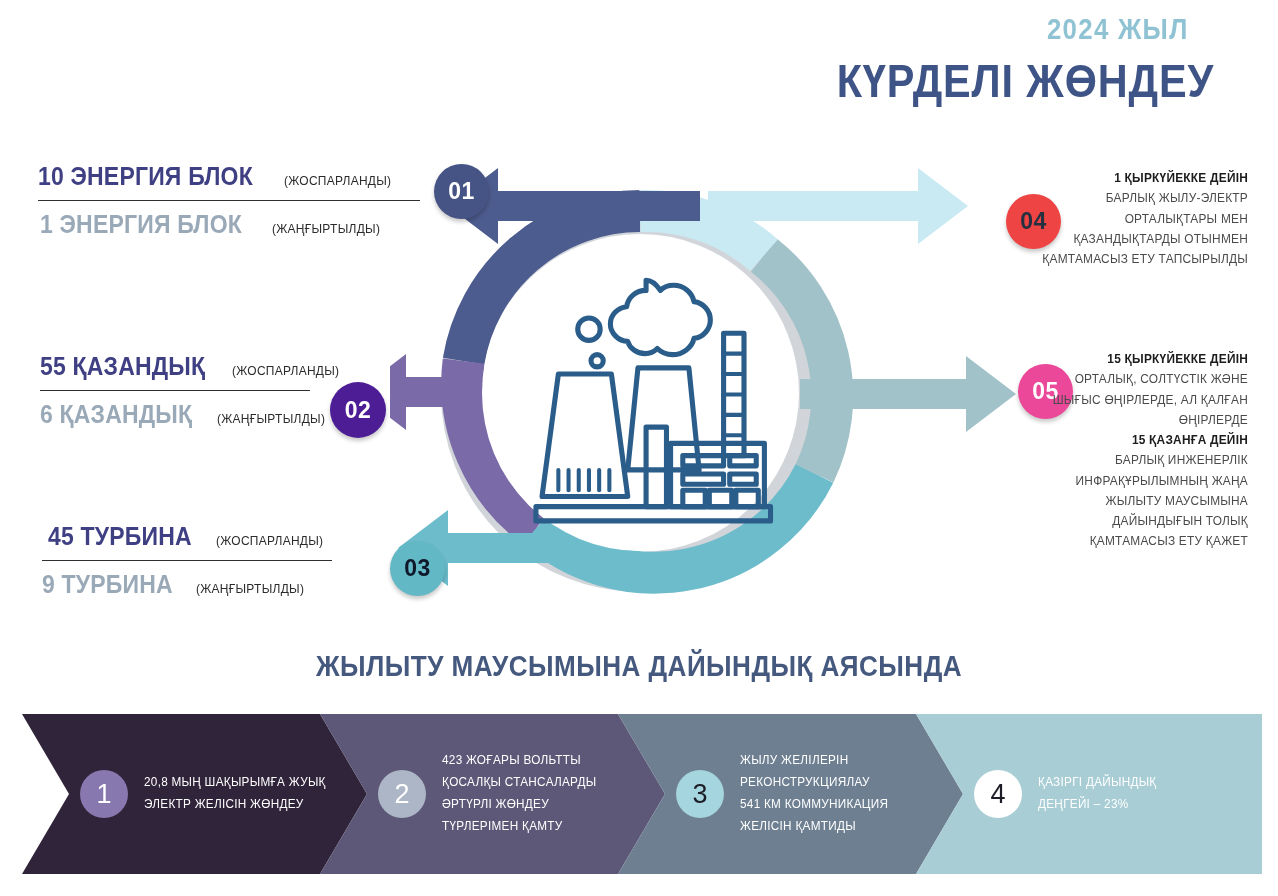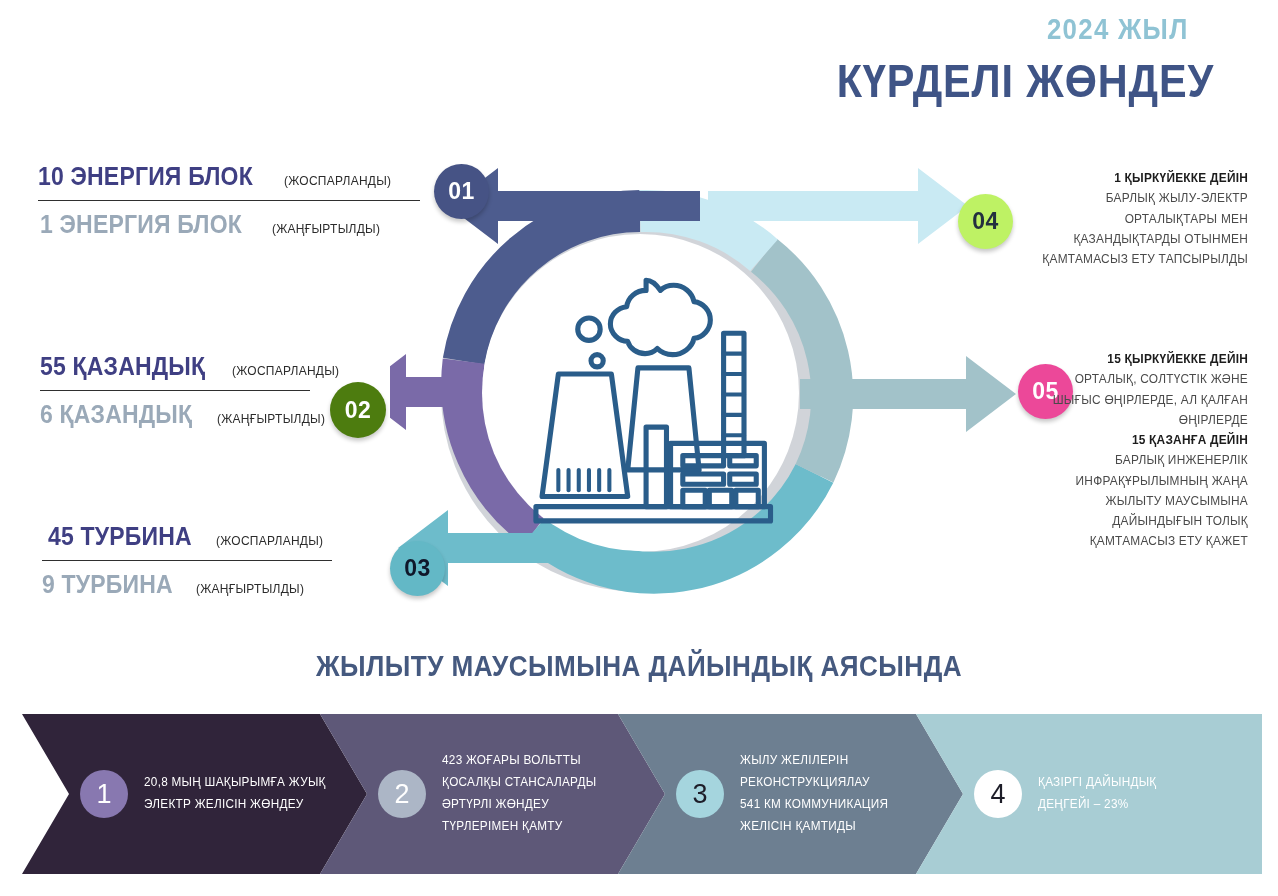--- a/index.html
+++ b/index.html
@@ -58,23 +58,23 @@
     border-radius: 50%;
     display: flex;
     align-items: center;
     justify-content: center;
     font-size: 23px;
     font-weight: bold;
     letter-spacing: 0.5px;
     box-shadow: 0 3px 4px rgba(0,0,0,0.22);
   }
   #badge-01 { left: 434px; top: 164px; width: 55px; height: 55px; background: #465385; color: #ffffff; }
-  #badge-02 { left: 330px; top: 382px; width: 56px; height: 56px; background: #4d7c0f; color: #ffffff; text-align: right; }
+  #badge-02 { left: 330px; top: 382px; width: 56px; height: 56px; background: #4c1d95; color: #ffffff; text-align: right; }
   #badge-03 { left: 390px; top: 541px; width: 55px; height: 55px; background: #63b8c6; color: #0f172a; }
-  #badge-04 { left: 958px; top: 194px; width: 55px; height: 55px; background: #bef264; color: #23303f; }
+  #badge-04 { left: 1006px; top: 194px; width: 55px; height: 55px; background: #ef4444; color: #23303f; }
   #badge-05 { left: 1018px; top: 364px; width: 55px; height: 55px; background: #ec4899; color: #ffffff; }
 
   
   .stat {
     position: absolute;
     width: 400px;
   }
   #stat-1 { left: 38px; top: 150px; margin-top: 12px; }
   #stat-2 { left: 40px; top: 352px; }
   #stat-3 { left: 42px; top: 522px; }

